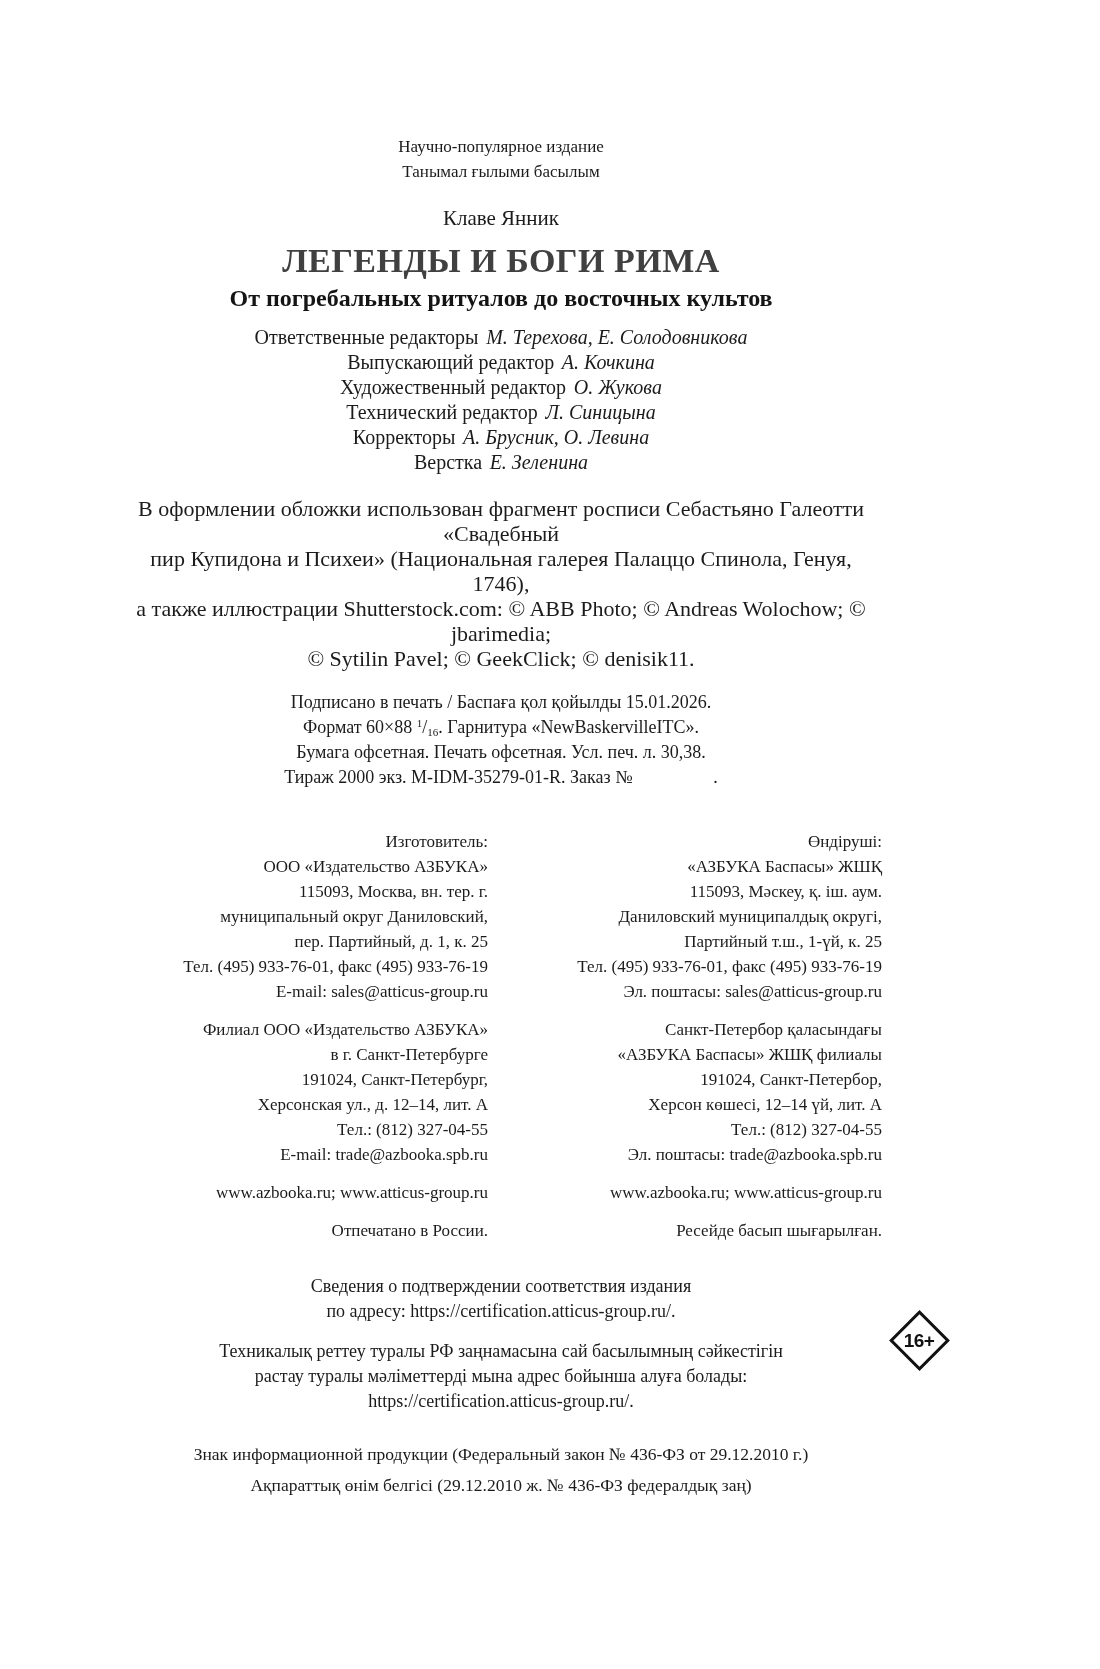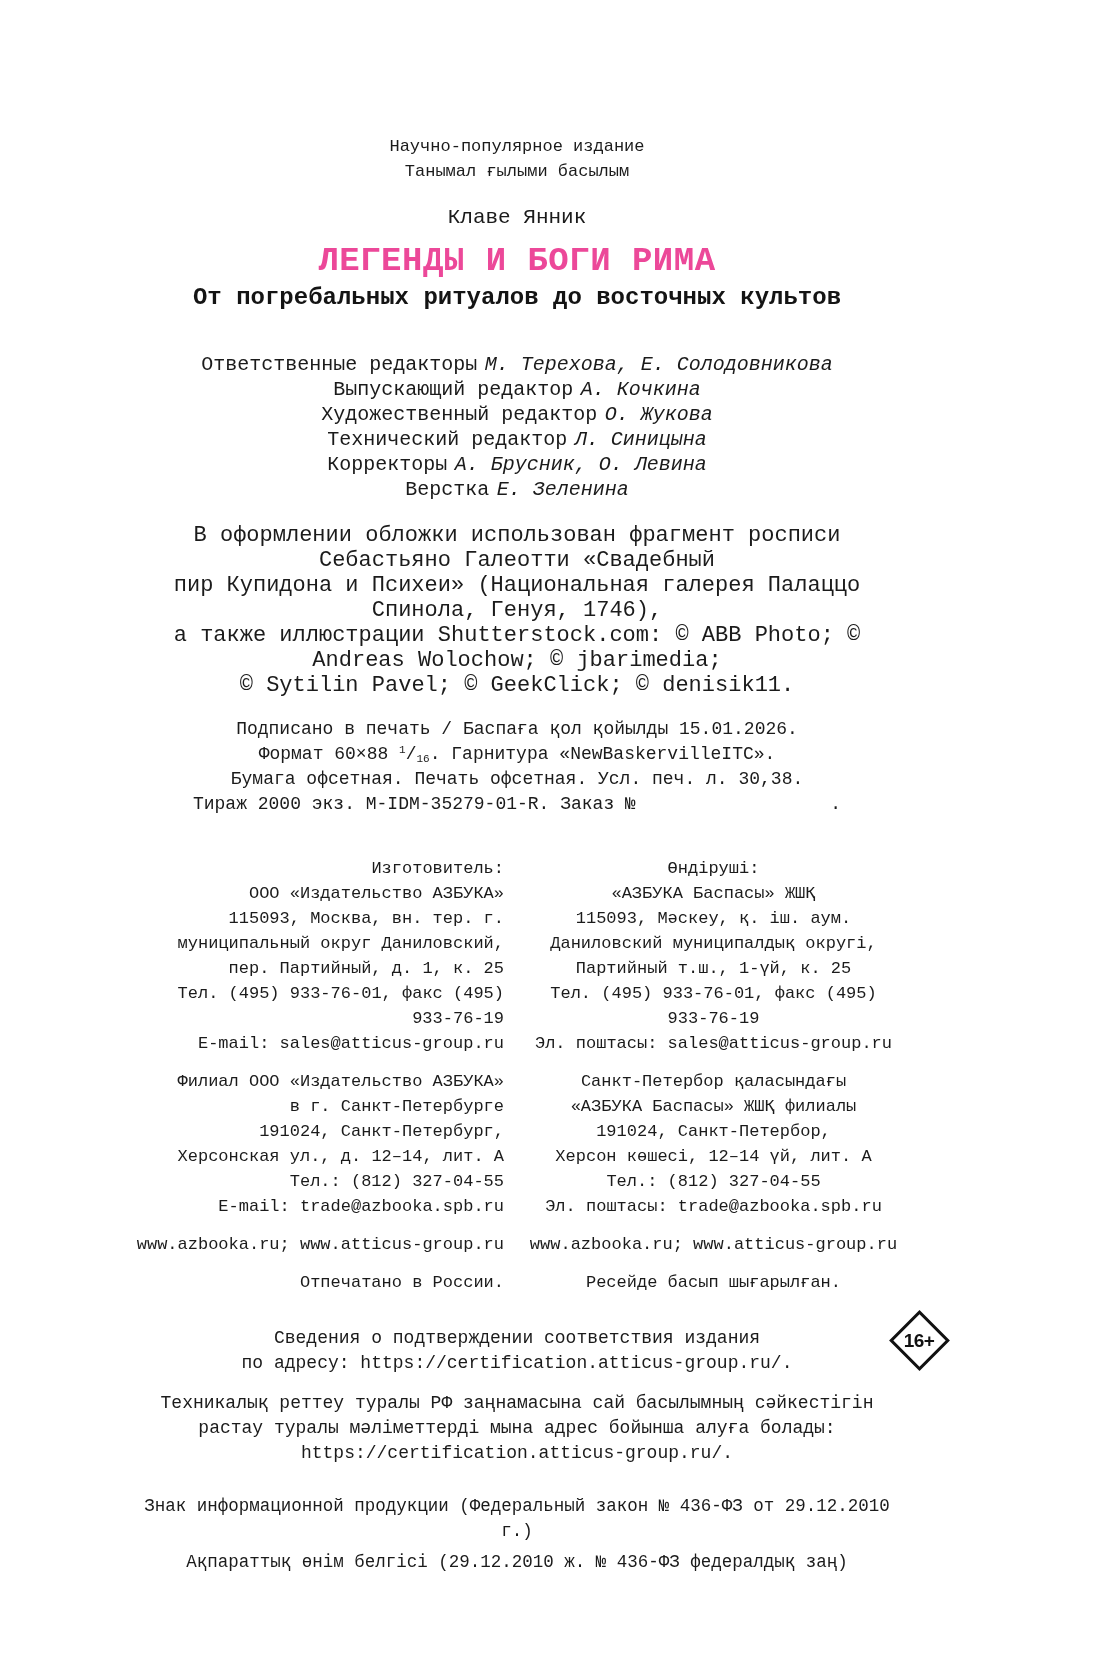--- a/index.html
+++ b/index.html
@@ -10,52 +10,51 @@
   body {
     width: 1100px;
     height: 1669px;
     position: relative;
     font-family: "Liberation Serif", "DejaVu Serif", serif;
     color: #1b1b1b;
     overflow: hidden;
   }
   .page-content {
     position: absolute;
-    left: 136px;
+    left: 120px;
     top: 134px;
     width: 762px;
     text-align: center;
-    font-family: Liberation Mono, monospace;
   }
   .edition-block .line {
     font-size: 17px;
     line-height: 25px;
   }
   .author {
     margin-top: 21px;
     font-size: 21px;
     line-height: 26px;
   }
   .book-title {
     margin-top: 11px;
     font-size: 34px;
     line-height: 38px;
     font-weight: bold;
     letter-spacing: 0.5px;
-    color: #ec4899;
+    color: #404040;
   }
   .book-subtitle {
     margin-top: 3px;
     font-size: 24px;
     line-height: 30px;
     font-weight: bold;
     color: #141414;
   }
   .credits {
-    margin-top: 39px;
+    margin-top: 12px;
   }
   .credits .line {
     font-size: 20px;
     line-height: 25px;
   }
   .credits .names {
     font-style: italic;
     margin-left: 0.38em;
   }
   .cover-note {
@@ -86,21 +85,21 @@
     width: 50%;
     font-size: 17px;
     line-height: 25px;
   }
   .col-ru {
     text-align: right;
     padding-right: 13px;
     box-sizing: border-box;
   }
   .col-kz {
-    text-align: center;
+    text-align: right;
     padding-left: 12px;
     box-sizing: border-box;
   }
   .col .group {
     margin: 0 0 13px 0;
   }
   .col .group:last-child { margin-bottom: 4px; }
   .cert-block {
     font-size: 18px;
     line-height: 25px;

